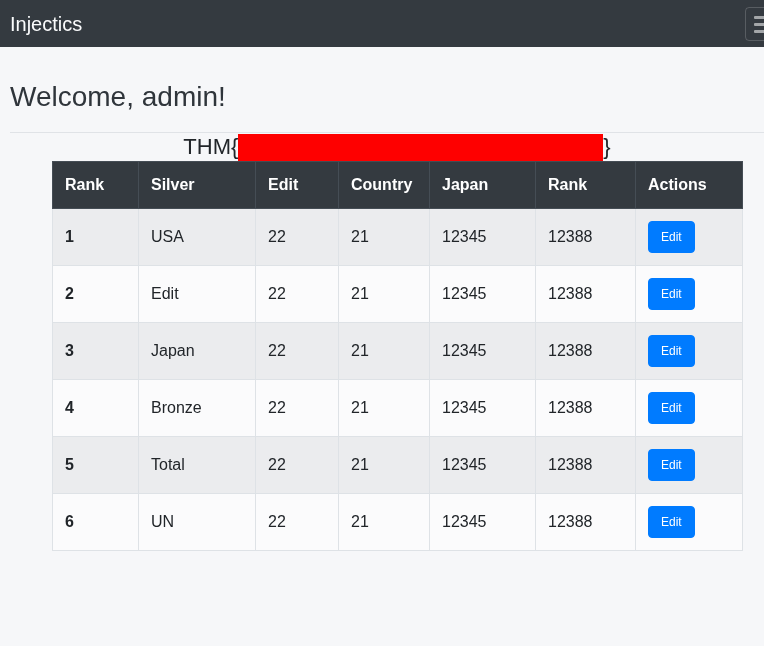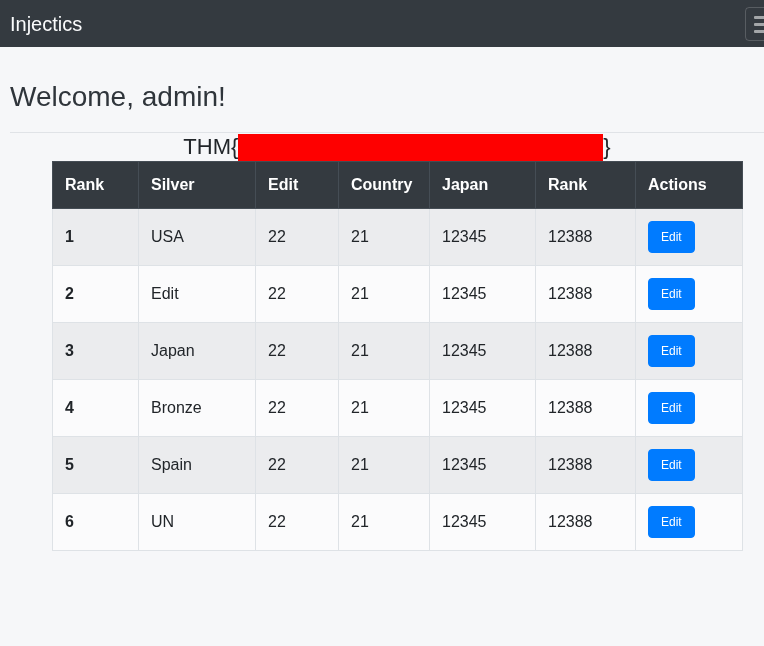--- a/index.html
+++ b/index.html
@@ -187,21 +187,21 @@
           <td>22</td>
           <td>21</td>
           <td>12345</td>
           <td>12388</td>
           <td>
             <button class="edit-btn">Edit</button>
           </td>
         </tr>
         <tr>
           <th>5</th>
-          <td>Spain</td>
+          <td>Total</td>
           <td>22</td>
           <td>21</td>
           <td>12345</td>
           <td>12388</td>
           <td>
             <button class="edit-btn">Edit</button>
           </td>
         </tr>
         <tr>
           <th>6</th>

